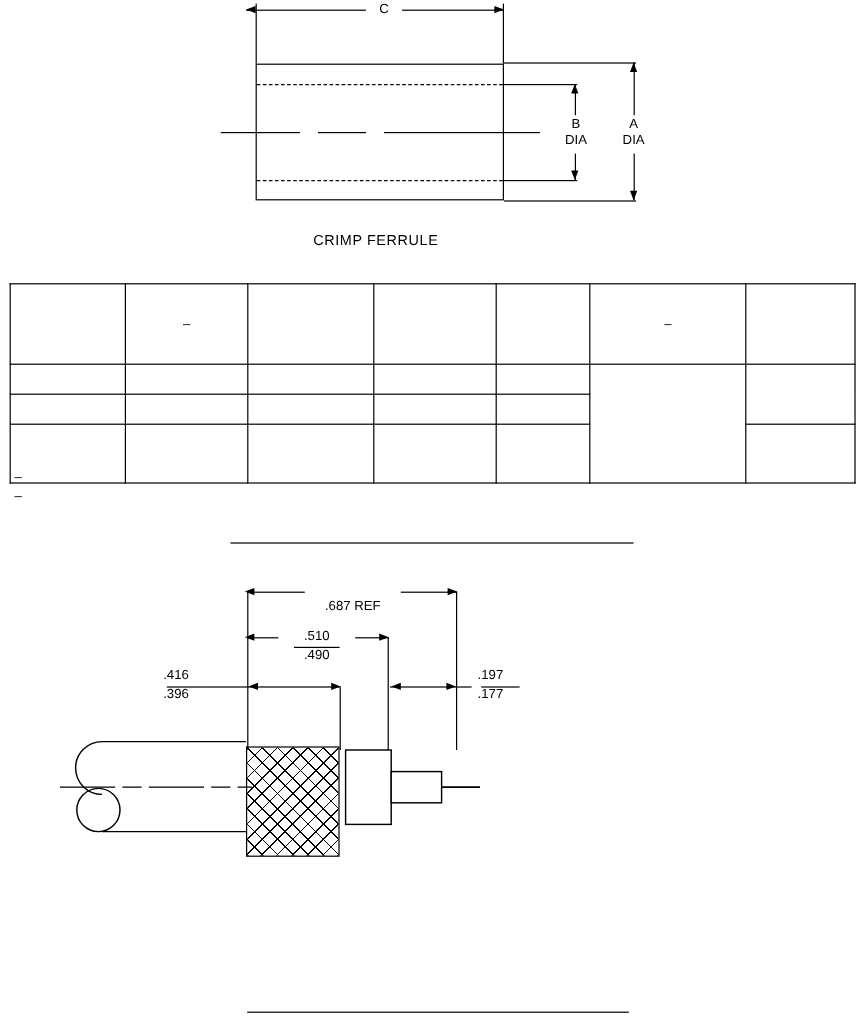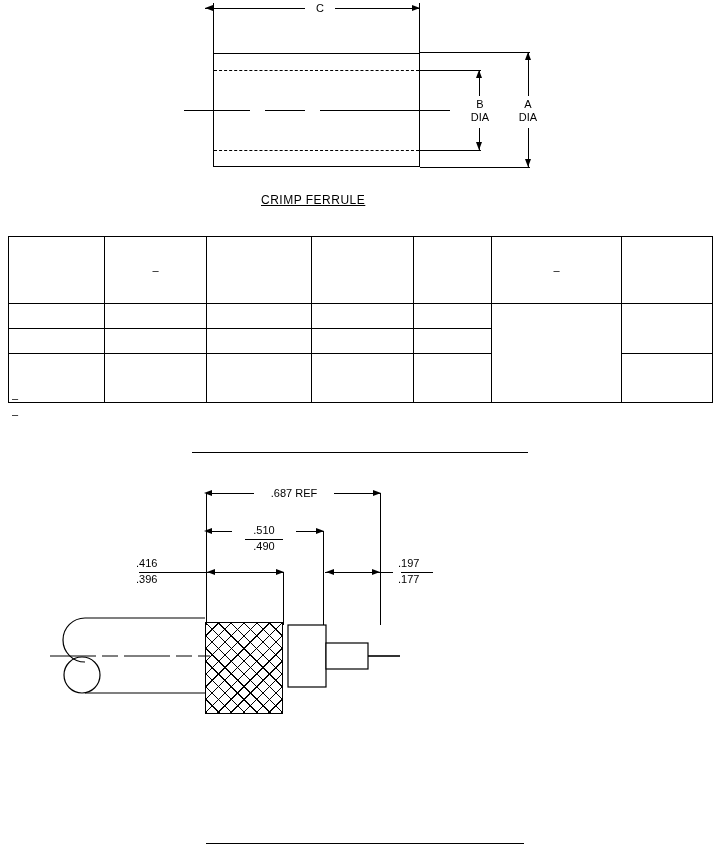--- a/index.html
+++ b/index.html
@@ -32,21 +32,21 @@
     line-height: 12px;
     white-space: nowrap;
   }
   .label-c {
     position: absolute;
     font-size: 11px;
     line-height: 12px;
     white-space: nowrap;
     text-align: center;
   }
-  .underline { text-decoration: underline; }
+  .underline { }
 
   
   #ferrule-drawing {
     position: absolute;
     left: 0; top: 0;
     width: 720px; height: 215px;
   }
   .ferrule-body {
     position: absolute;
     border: 1px solid #000;
@@ -225,21 +225,21 @@
 <div class="label" style="left:12px; top:408px;">–</div>
 
 <div class="rule" style="left:192px; top:452px; width:336px;"></div>
 
 <div id="connector-drawing">
 
   <div class="line-h" style="left:206px; top:38px; width:175px;"></div>
   <div class="arrow-left" style="left:204px; top:35px;"></div>
   <div class="arrow-right" style="left:373px; top:35px;"></div>
   <div class="abs" style="left:254px; top:31px; width:80px; height:15px; background:#fff;"></div>
-  <div class="label-c" style="left:254px; top:32px; width:80px;">.687 REF</div>
+  <div class="label-c" style="left:254px; top:44px; width:80px;">.687 REF</div>
   <div class="line-v" style="left:206px; top:38px; height:132px;"></div>
   <div class="line-v" style="left:380px; top:38px; height:132px;"></div>
 
   <div class="line-h" style="left:206px; top:76px; width:118px;"></div>
   <div class="arrow-left" style="left:204px; top:73px;"></div>
   <div class="arrow-right" style="left:316px; top:73px;"></div>
   <div class="abs" style="left:232px; top:68px; width:64px; height:30px; background:#fff;"></div>
   <div class="label-c" style="left:232px; top:69px; width:64px;">.510</div>
   <div class="line-h" style="left:245px; top:84px; width:38px;"></div>
   <div class="label-c" style="left:232px; top:85px; width:64px;">.490</div>

